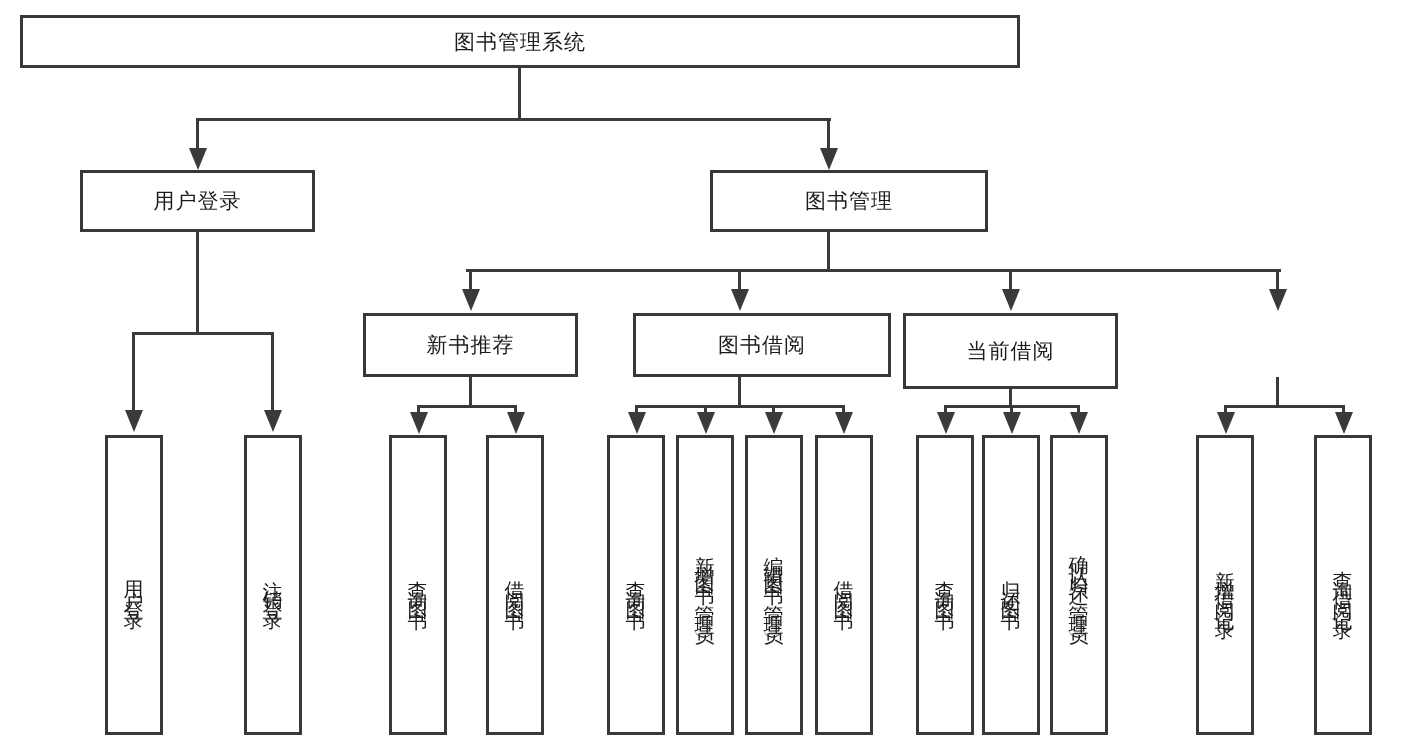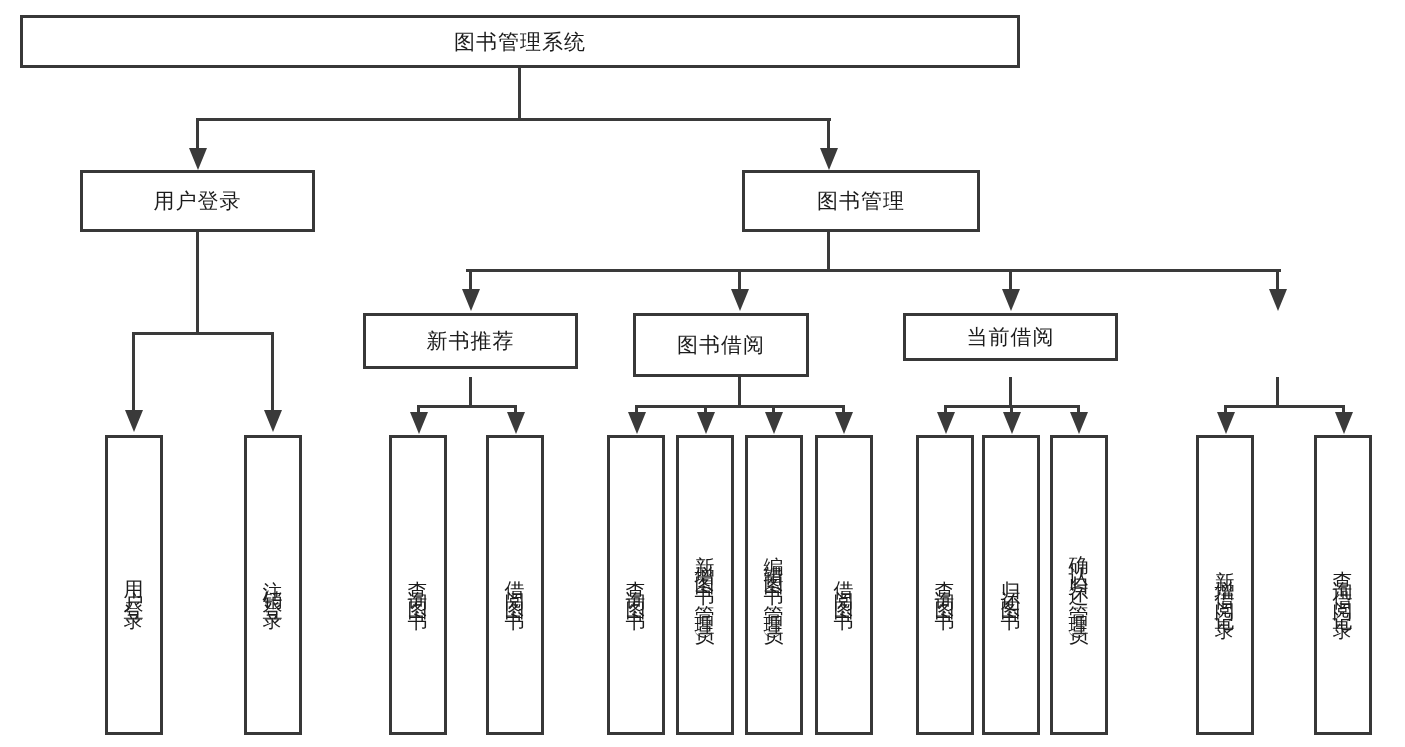--- a/index.html
+++ b/index.html
@@ -58,21 +58,21 @@
   <div class="vl" style="left:518px;top:67px;height:53px;"></div>
   <div class="hl" style="left:196px;top:118px;width:635px;"></div>
   <div class="vl" style="left:196px;top:118px;height:32px;"></div>
   <div class="arrow" style="left:189px;top:148px;"></div>
   <div class="vl" style="left:827px;top:118px;height:32px;"></div>
   <div class="arrow" style="left:820px;top:148px;"></div>
 
   <div class="node" style="left:80px;top:170px;width:235px;height:62px;">
     <span>用户登录</span>
   </div>
-  <div class="node" style="left:710px;top:170px;width:238px;height:62px;margin-left:32px;">
+  <div class="node" style="left:710px;top:170px;width:278px;height:62px;">
     <span>图书管理</span>
   </div>
 
   <div class="vl" style="left:196px;top:232px;height:103px;"></div>
   <div class="hl" style="left:132px;top:332px;width:142px;"></div>
   <div class="vl" style="left:132px;top:332px;height:78px;"></div>
   <div class="arrow" style="left:125px;top:410px;"></div>
   <div class="vl" style="left:271px;top:332px;height:78px;"></div>
   <div class="arrow" style="left:264px;top:410px;"></div>
 
@@ -80,27 +80,27 @@
   <div class="hl" style="left:466px;top:269px;width:815px;"></div>
   <div class="vl" style="left:469px;top:269px;height:22px;"></div>
   <div class="arrow" style="left:462px;top:289px;"></div>
   <div class="vl" style="left:738px;top:269px;height:22px;"></div>
   <div class="arrow" style="left:731px;top:289px;"></div>
   <div class="vl" style="left:1009px;top:269px;height:22px;"></div>
   <div class="arrow" style="left:1002px;top:289px;"></div>
   <div class="vl" style="left:1276px;top:269px;height:22px;"></div>
   <div class="arrow" style="left:1269px;top:289px;"></div>
 
-  <div class="node" style="left:363px;top:313px;width:215px;height:56px;">
+  <div class="node" style="left:363px;top:313px;width:215px;height:64px;">
     <span>新书推荐</span>
   </div>
-  <div class="node" style="left:633px;top:313px;width:176px;height:64px;">
+  <div class="node" style="left:633px;top:313px;width:258px;height:64px;">
     <span>图书借阅</span>
   </div>
-  <div class="node" style="left:903px;top:313px;width:215px;height:48px;">
+  <div class="node" style="left:903px;top:313px;width:215px;height:76px;">
     <span>当前借阅</span>
   </div>
 
   <div class="vl" style="left:469px;top:377px;height:31px;"></div>
   <div class="hl" style="left:417px;top:405px;width:100px;"></div>
   <div class="vl" style="left:417px;top:405px;height:8px;"></div>
   <div class="arrow" style="left:410px;top:412px;"></div>
   <div class="vl" style="left:514px;top:405px;height:8px;"></div>
   <div class="arrow" style="left:507px;top:412px;"></div>
 

